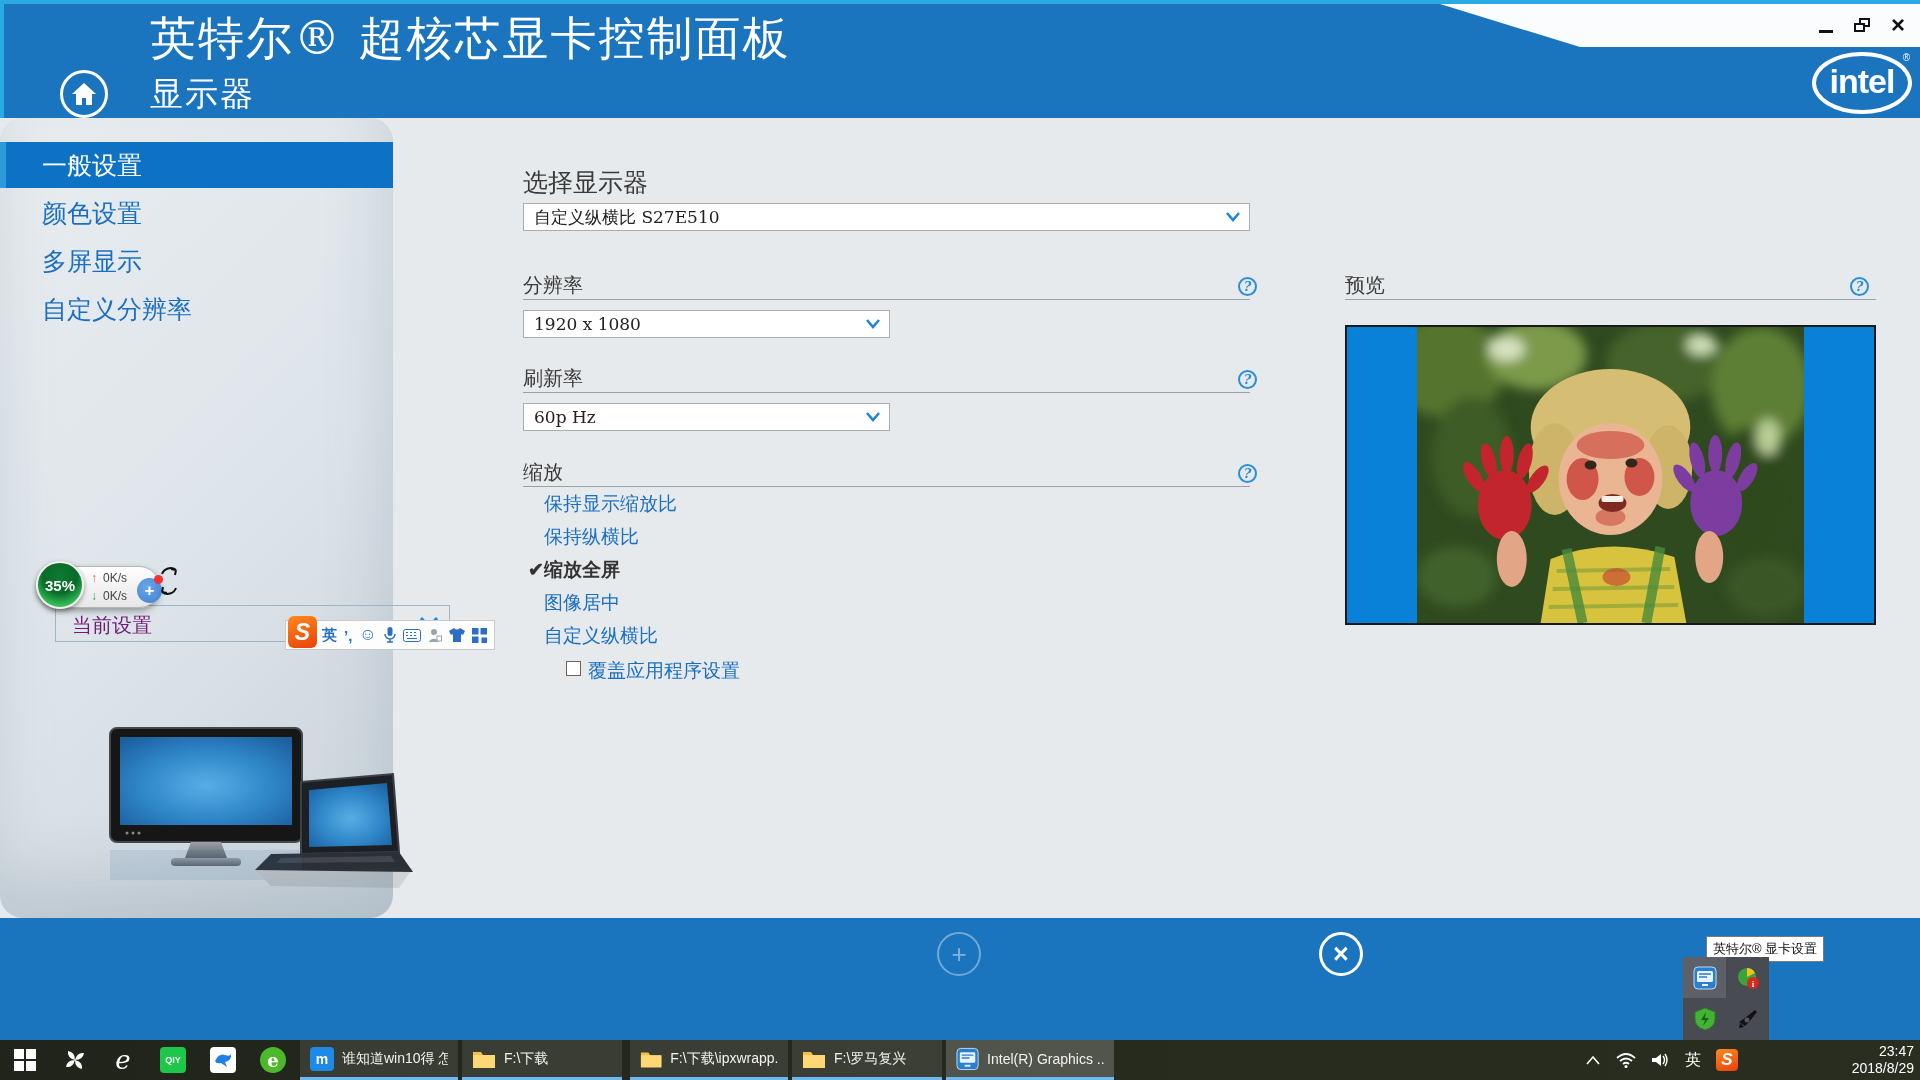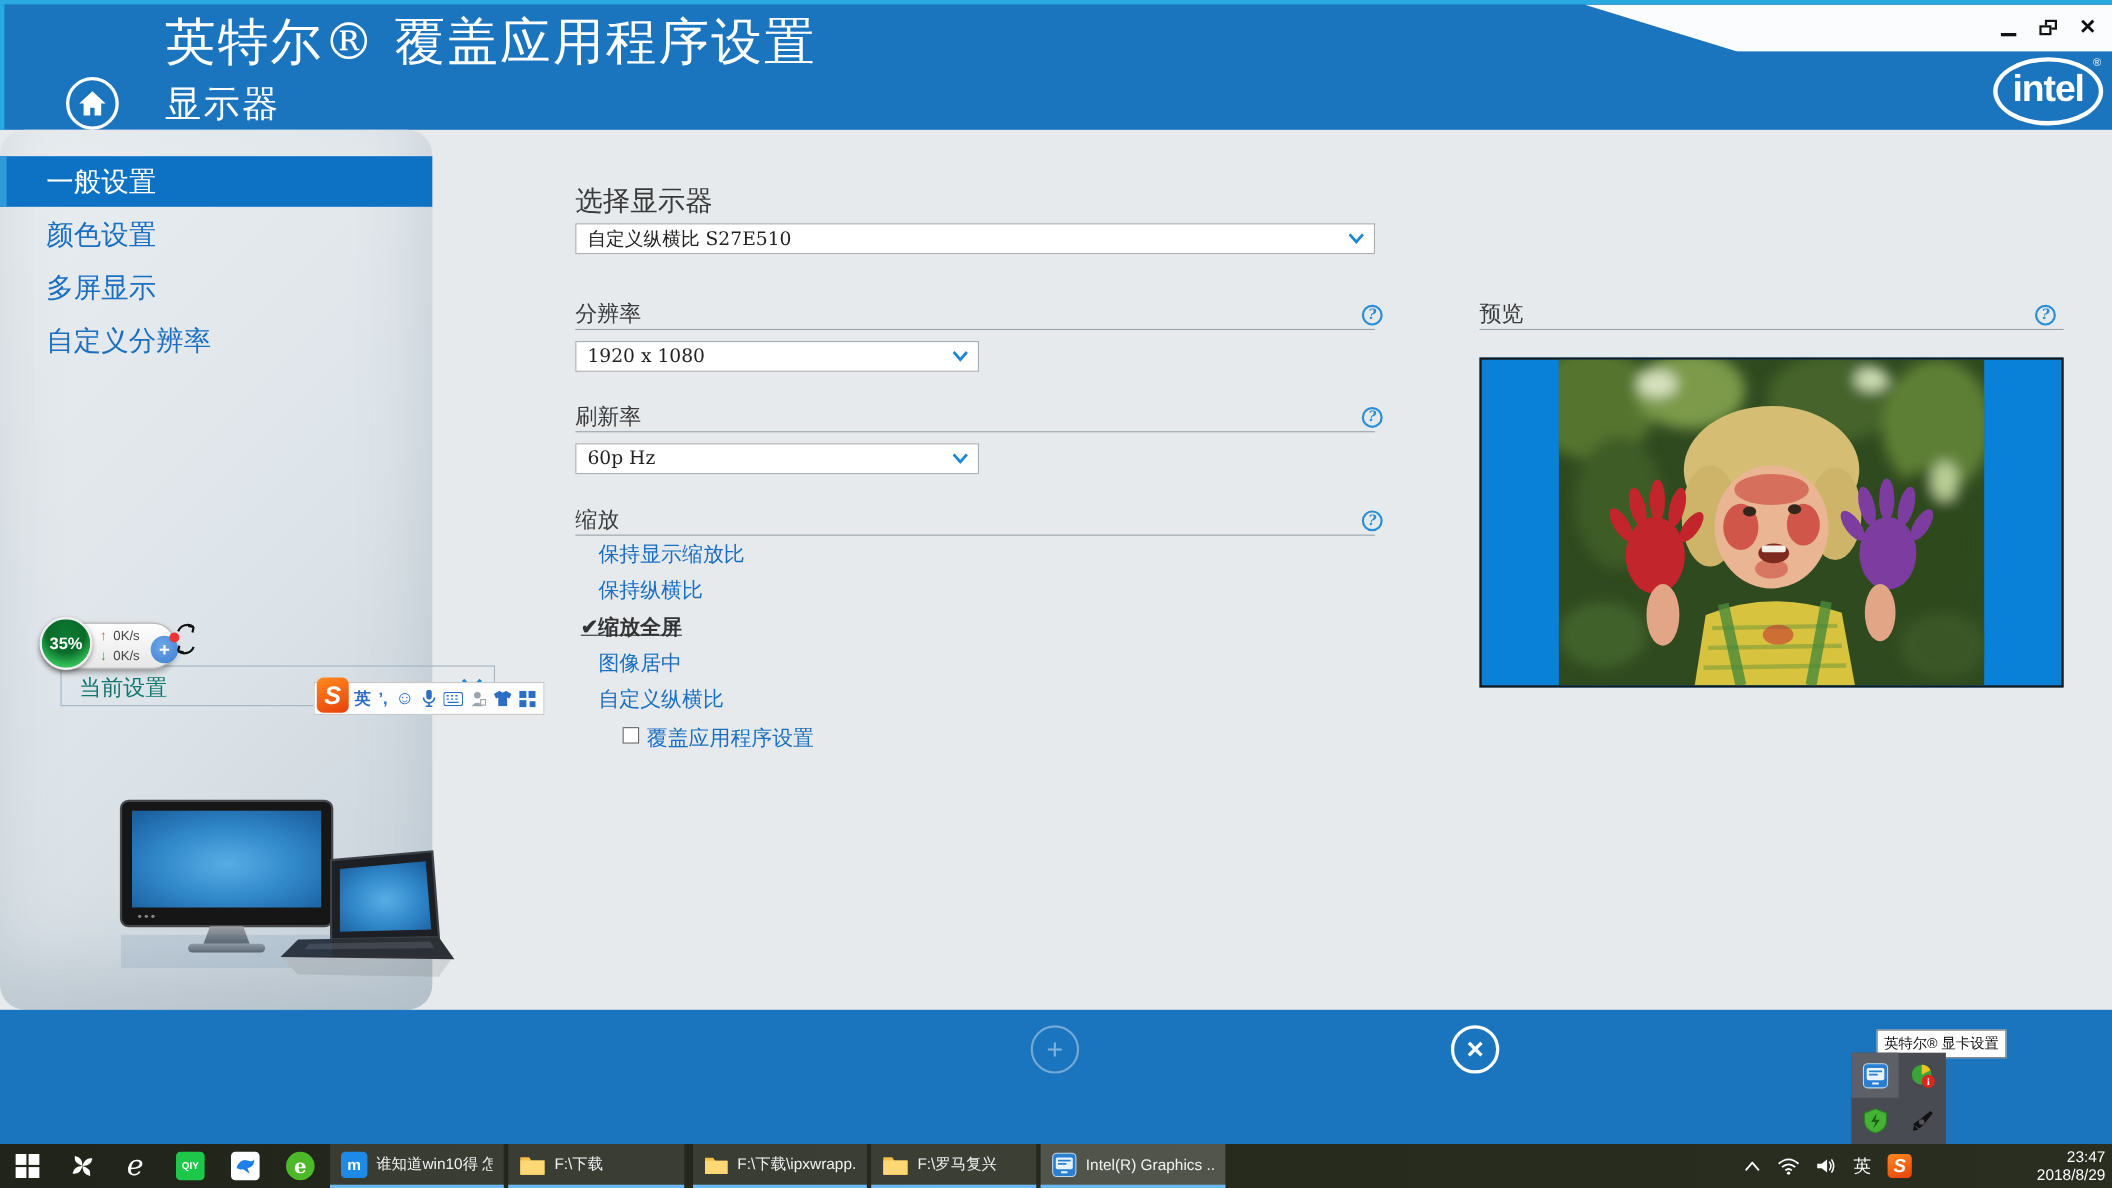--- a/index.html
+++ b/index.html
@@ -46,31 +46,31 @@
   .help-icon { position:absolute; width:19px; height:19px; border:2px solid #2a8fd4; border-radius:50%;
                color:#2a8fd4; font-size:13px; font-weight:bold; display:flex; align-items:center; justify-content:center;
                font-family:"DejaVu Serif",serif; font-style:italic; cursor:pointer; }
   .dropdown { position:absolute; height:28px; background:#fff; border:1px solid #a9aeb4;
               display:flex; align-items:center; padding:0 10px; font-size:17px; color:#222;
               font-family:"DejaVu Serif","Liberation Serif",serif; cursor:pointer; }
   .dropdown svg { position:absolute; right:8px; top:7px; }
   .scale-link { position:absolute; left:544px; font-size:19px; color:#1b6fc0; cursor:pointer;
                 font-family:"DejaVu Serif","Liberation Serif",serif; }
   .scale-current { position:absolute; left:528px; font-size:19px; color:#333; cursor:pointer;
-                font-family:"DejaVu Serif","Liberation Serif",serif; font-weight:bold;text-decoration:underline; }
+                font-family:"DejaVu Serif","Liberation Serif",serif; font-weight:bold; }
   .checkbox { position:absolute; width:15px; height:15px; background:#fff; border:1px solid #666; cursor:pointer; }
 
   
   .preview-box { position:absolute; left:1345px; top:325px; width:531px; height:300px; background:#0a81d8;
                  border:2px solid #191919; }
   .preview-photo { position:absolute; left:70px; top:0; width:387px; height:296px; }
 
   
   .cur-box { position:absolute; left:55px; top:605px; width:395px; height:37px; border:1px solid #9fb4c4; }
-  .cur-label { position:absolute; left:16px; top:6px; font-size:20px; color:#0f766e;
+  .cur-label { position:absolute; left:16px; top:6px; font-size:20px; color:#701a75;
                font-family:"DejaVu Serif","Liberation Serif",serif; }
   .speed-pill { position:absolute; left:38px; top:566px; width:122px; height:42px; border-radius:21px;
                 background:linear-gradient(#fefefe,#e7e7e7); border:1px solid #b5b5b5;
                 box-shadow:0 3px 6px rgba(0,0,0,.35); }
   .speed-ball { position:absolute; left:36px; top:561px; width:48px; height:48px; border-radius:50%;
                 background:radial-gradient(circle at 50% 30%,#0c7a32 0%,#0a6b2a 45%,#2fba54 75%,#49d06b 100%);
                 border:2px solid #efefef; box-shadow:0 2px 5px rgba(0,0,0,.4);
                 display:flex; align-items:center; justify-content:center; color:#fff; font-size:15px; font-weight:bold; }
   .net-row { position:absolute; left:90px; font-size:12px; color:#444; display:flex; gap:6px; align-items:center; }
   .plus-ball { position:absolute; left:137px; top:578px; width:25px; height:25px; border-radius:50%;
@@ -134,21 +134,21 @@
     </div>
     <div class="win-btn" style="left:1884px;">
       <span class="close-glyph">×</span>
     </div>
 
     <div class="home-btn">
       <svg width="26" height="24" viewBox="0 0 26 24">
         <path d="M13 1 L25 12 L21 12 L21 23 L15 23 L15 16 L11 16 L11 23 L5 23 L5 12 L1 12 Z" fill="#fff"></path>
       </svg>
     </div>
-    <div class="app-title">英特尔® 覆盖应用程序设置</div>
+    <div class="app-title">英特尔® 超核芯显卡控制面板</div>
     <div class="app-subtitle">显示器</div>
 
     <div class="intel-logo">
       <span class="word">intel</span>
       <span class="reg">®</span>
     </div>
   </div>
 
   <div class="sidebar">
     <div class="side-item selected" style="top:24px;">一般设置</div>

